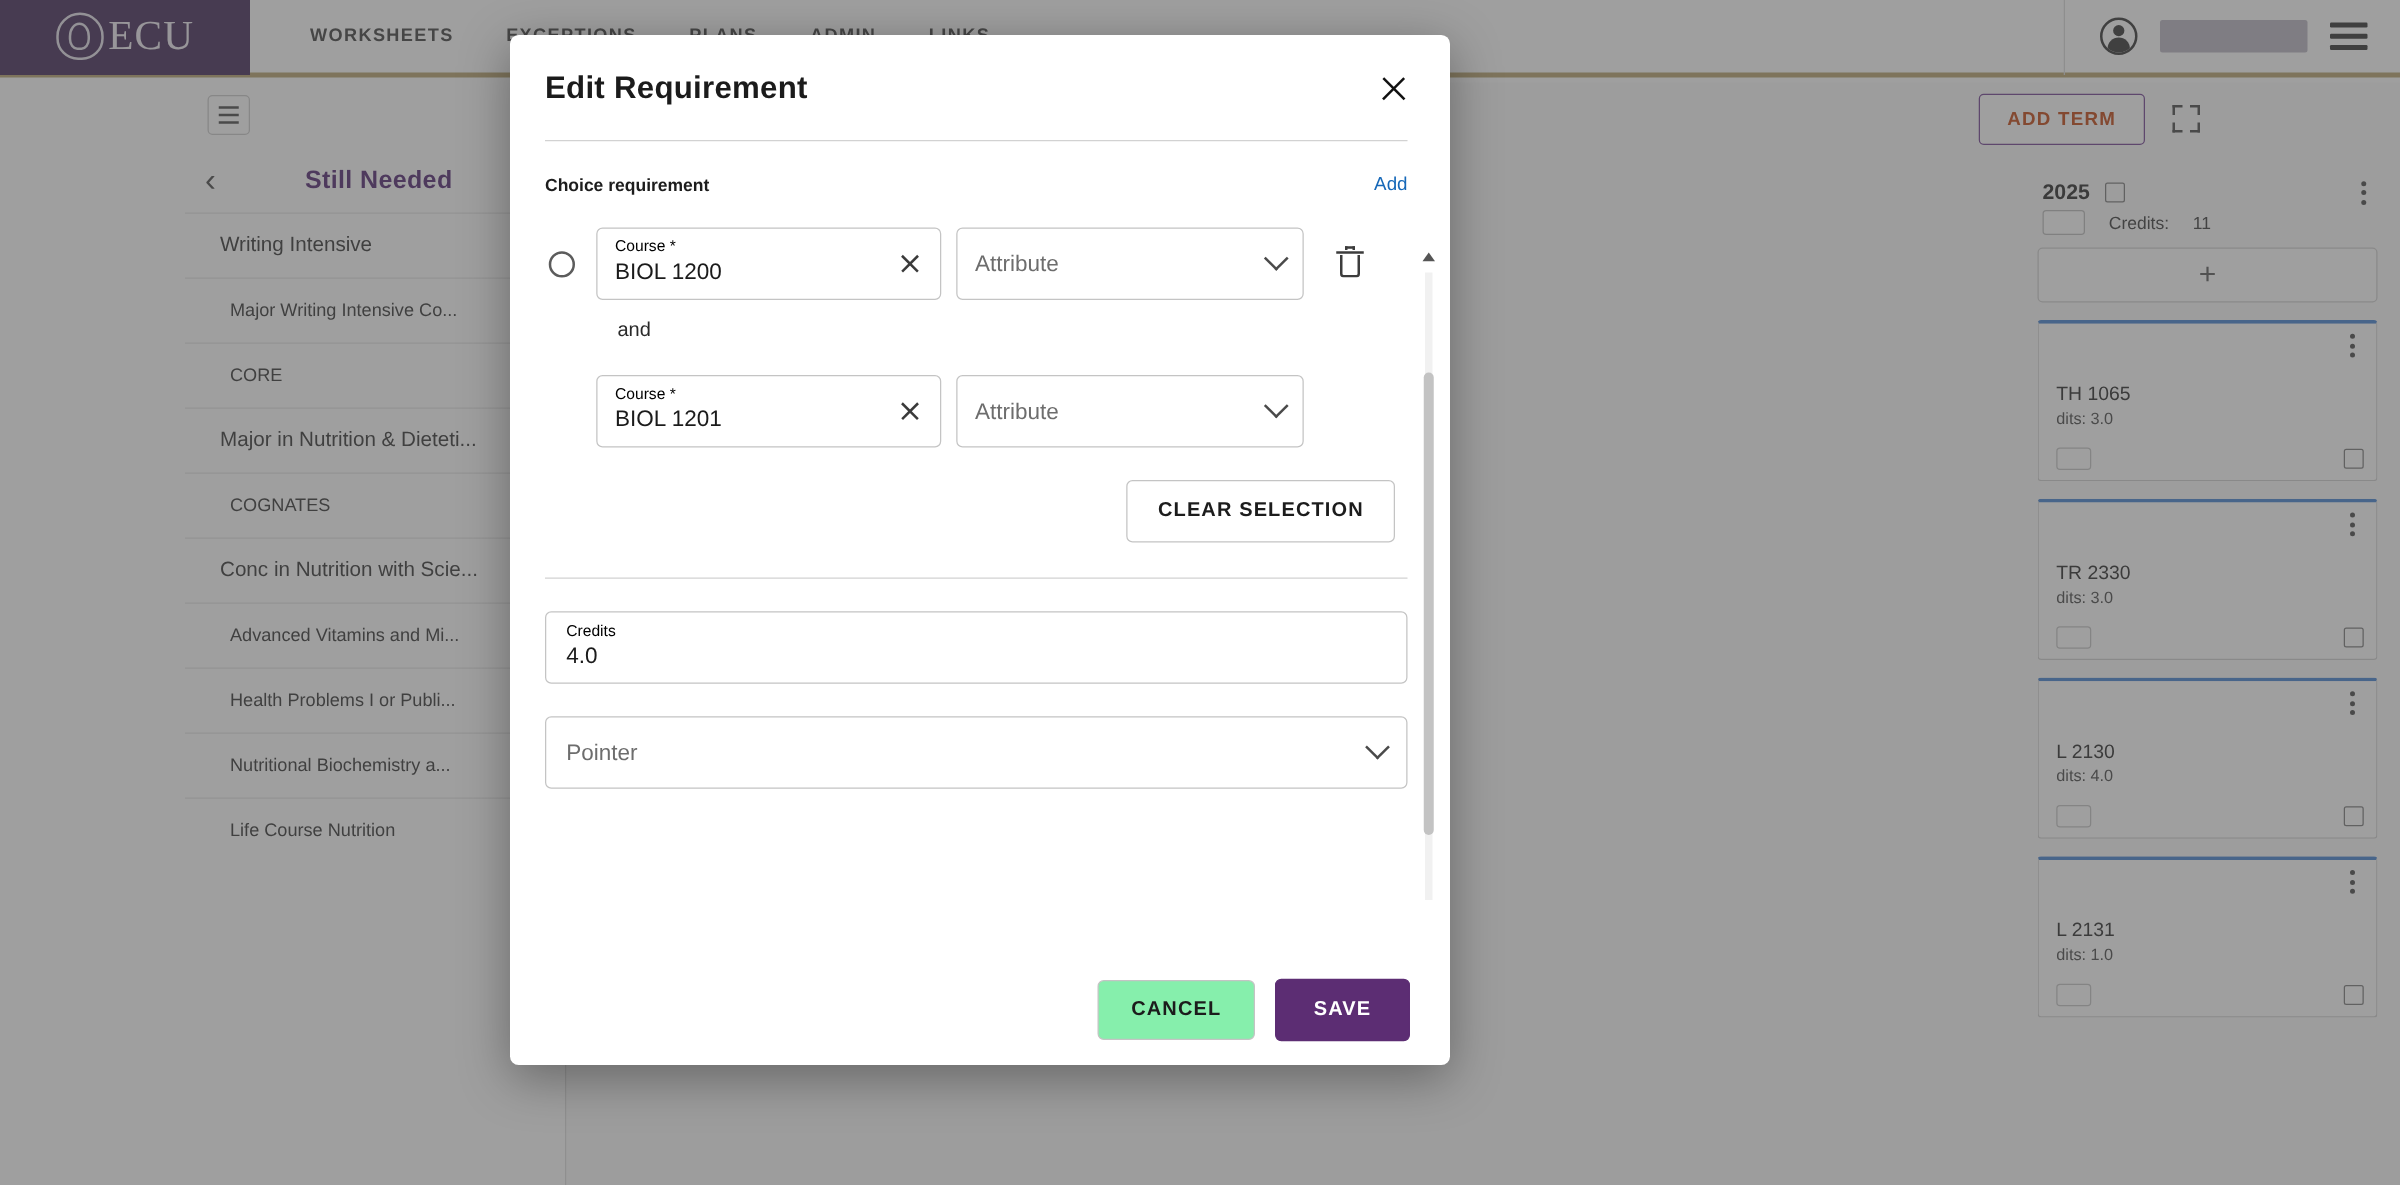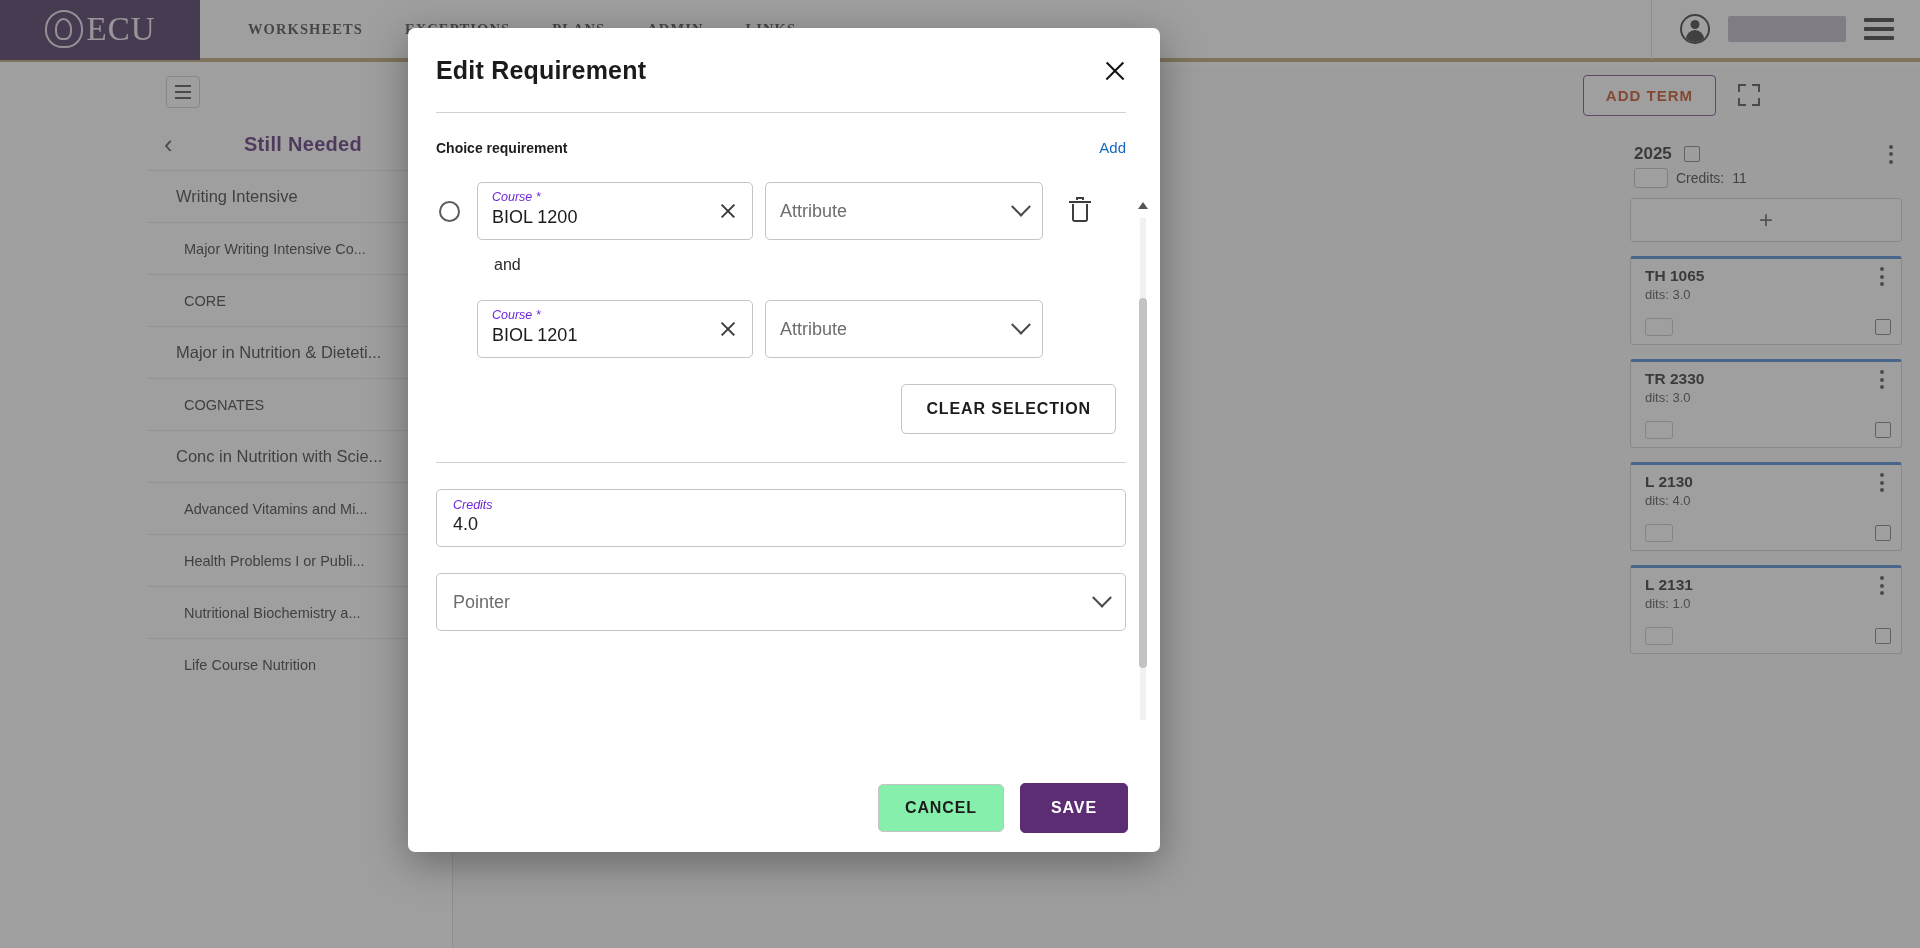--- a/index.html
+++ b/index.html
@@ -58,21 +58,20 @@
     color: #efecf3;
     font-size: 33px;
     font-weight: 400;
     letter-spacing: 1px;
     font-family: "Liberation Serif", serif;
   }
   .navlinks {
     display: flex; align-items: center;
     gap: 42px;
     margin-left: 48px;
-    font-family: Liberation Serif, serif;
   }
   .navlink {
     color: #3a3a3a;
     font-size: 14.5px;
     letter-spacing: 1.1px;
     font-weight: 600;
     cursor: pointer;
   }
   .topbar-right {
     margin-left: auto;
@@ -238,21 +237,21 @@
   }
   .kebab {
     margin-left: auto;
     width: 22px; display: flex; flex-direction: column;
     align-items: center; gap: 3.5px; cursor: pointer;
   }
   .kebab i { width: 4px; height: 4px; border-radius: 50%; background: #444; display: block; }
   .term-credits {
     padding: 0 14px 10px 14px;
     font-size: 14px; color: #333;
-    display: flex; align-items: center; gap: 8px;
+    display: flex; align-items: center; gap: 19px;
   }
   .mini-box {
     width: 34px; height: 20px; border: 1px solid #bbb; border-radius: 3px;
     background: #fff;
   }
   .add-card {
     height: 44px; margin: 0 10px 14px 10px;
     border: 1px solid #cfcfcf; border-radius: 4px;
     background: #fff;
     display: flex; align-items: center; justify-content: center;
@@ -261,21 +260,21 @@
   .course-card {
     margin: 0 10px 14px 10px;
     border: 1px solid #cfcfcf;
     border-top: 3px solid #3f7fd0;
     border-radius: 3px;
     background: #fff;
     padding: 8px 10px 8px 14px;
     min-height: 86px;
     position: relative;
   }
-  .cc-title { font-size: 15.5px; font-weight: 700; color: #222; }
+  .cc-title { font-size: 15.5px; font-weight: 400; color: #222; margin-top: 40px; }
   .cc-sub { font-size: 13px; color: #444; margin-top: 2px; }
   .cc-foot {
     display: flex; align-items: center; justify-content: space-between;
     margin-top: 16px;
   }
   .cc-pill { width: 28px; height: 18px; border: 1px solid #c4c4c4; border-radius: 3px; }
   .cc-chk { width: 16px; height: 16px; border: 1.6px solid #777; border-radius: 2px; }
   .course-card .kebab { position: absolute; right: 8px; top: 8px; }
 
   
@@ -355,21 +354,21 @@
     border: 1px solid #c4c4c4;
     border-radius: 5px;
     background: #fff;
     height: 58px;
     display: flex; align-items: center;
     padding: 0 14px;
   }
   .field-label {
     position: absolute;
     top: 7px; left: 14px;
-    font-size: 12.5px; color: #6d28d9; font-style: italic;
+    font-size: 12.5px; color: #000000;
   }
   .field-value {
     font-size: 18px; color: #1b1b1b;
     margin-top: 13px;
   }
   .field.course { width: 276px; flex: 0 0 276px; }
   .field.attribute { width: 278px; flex: 0 0 278px; }
   .field .clear-x {
     margin-left: auto;
     width: 20px; height: 20px; position: relative; cursor: pointer; flex:0 0 20px;

